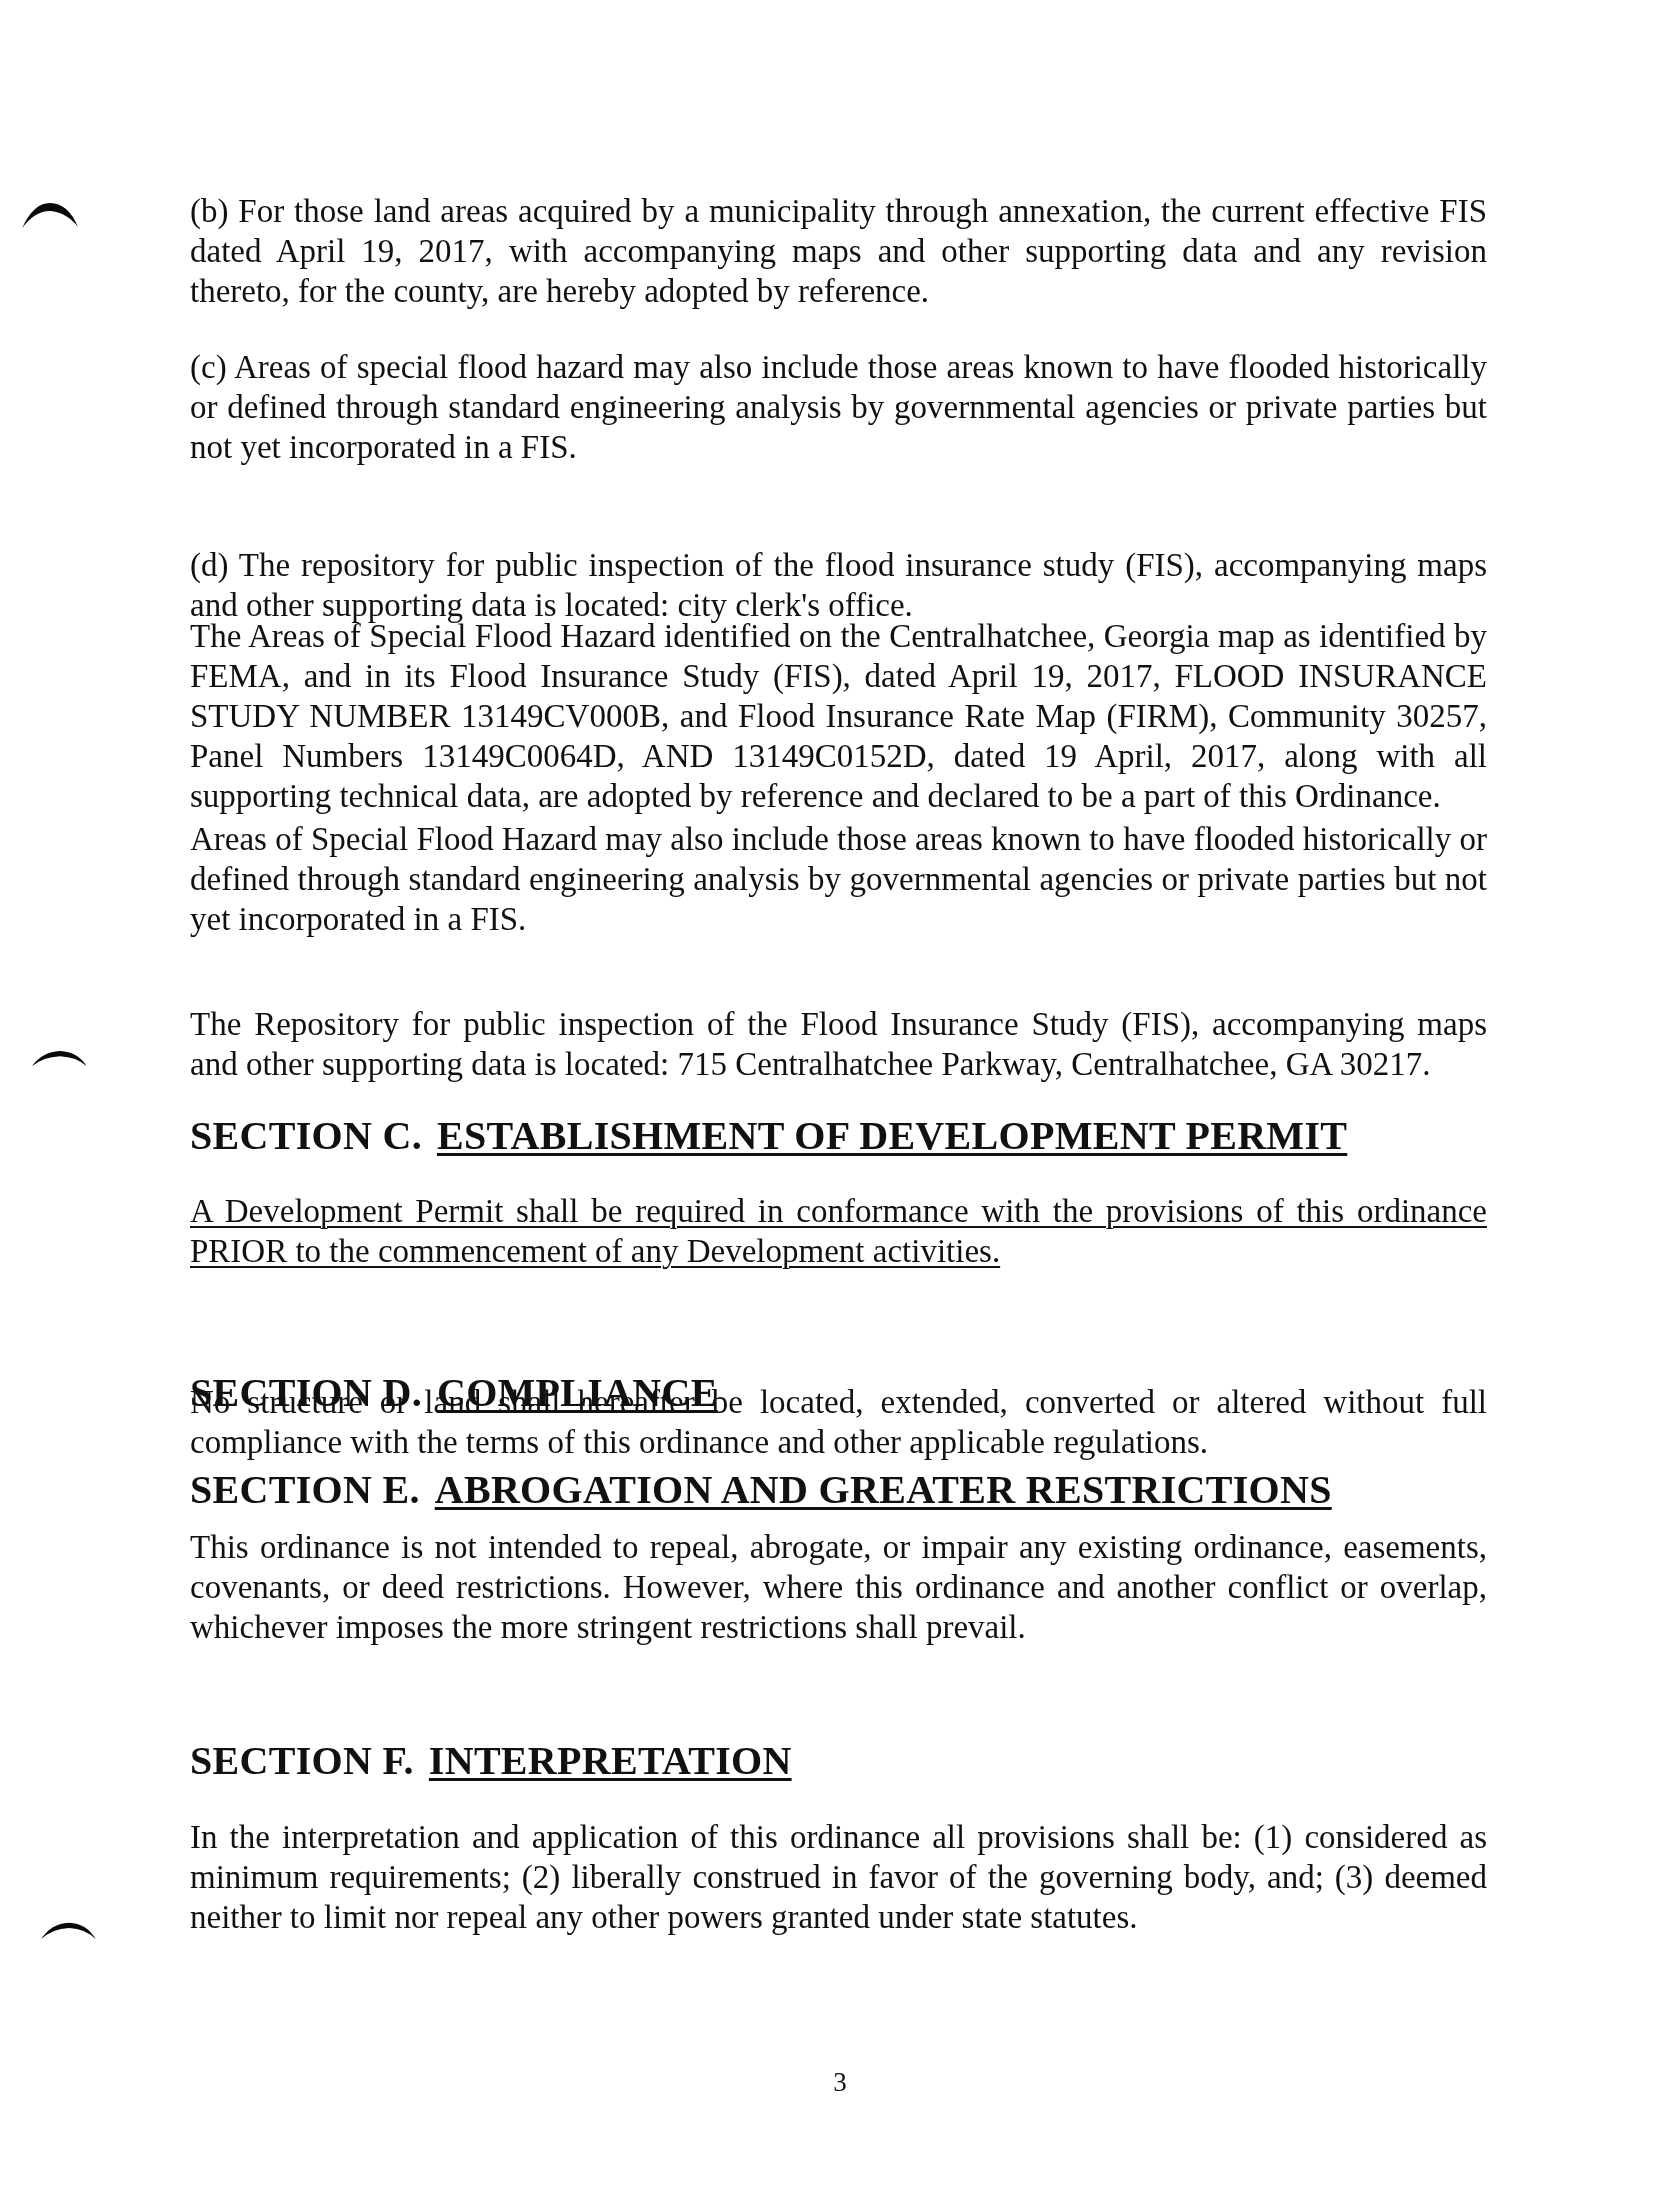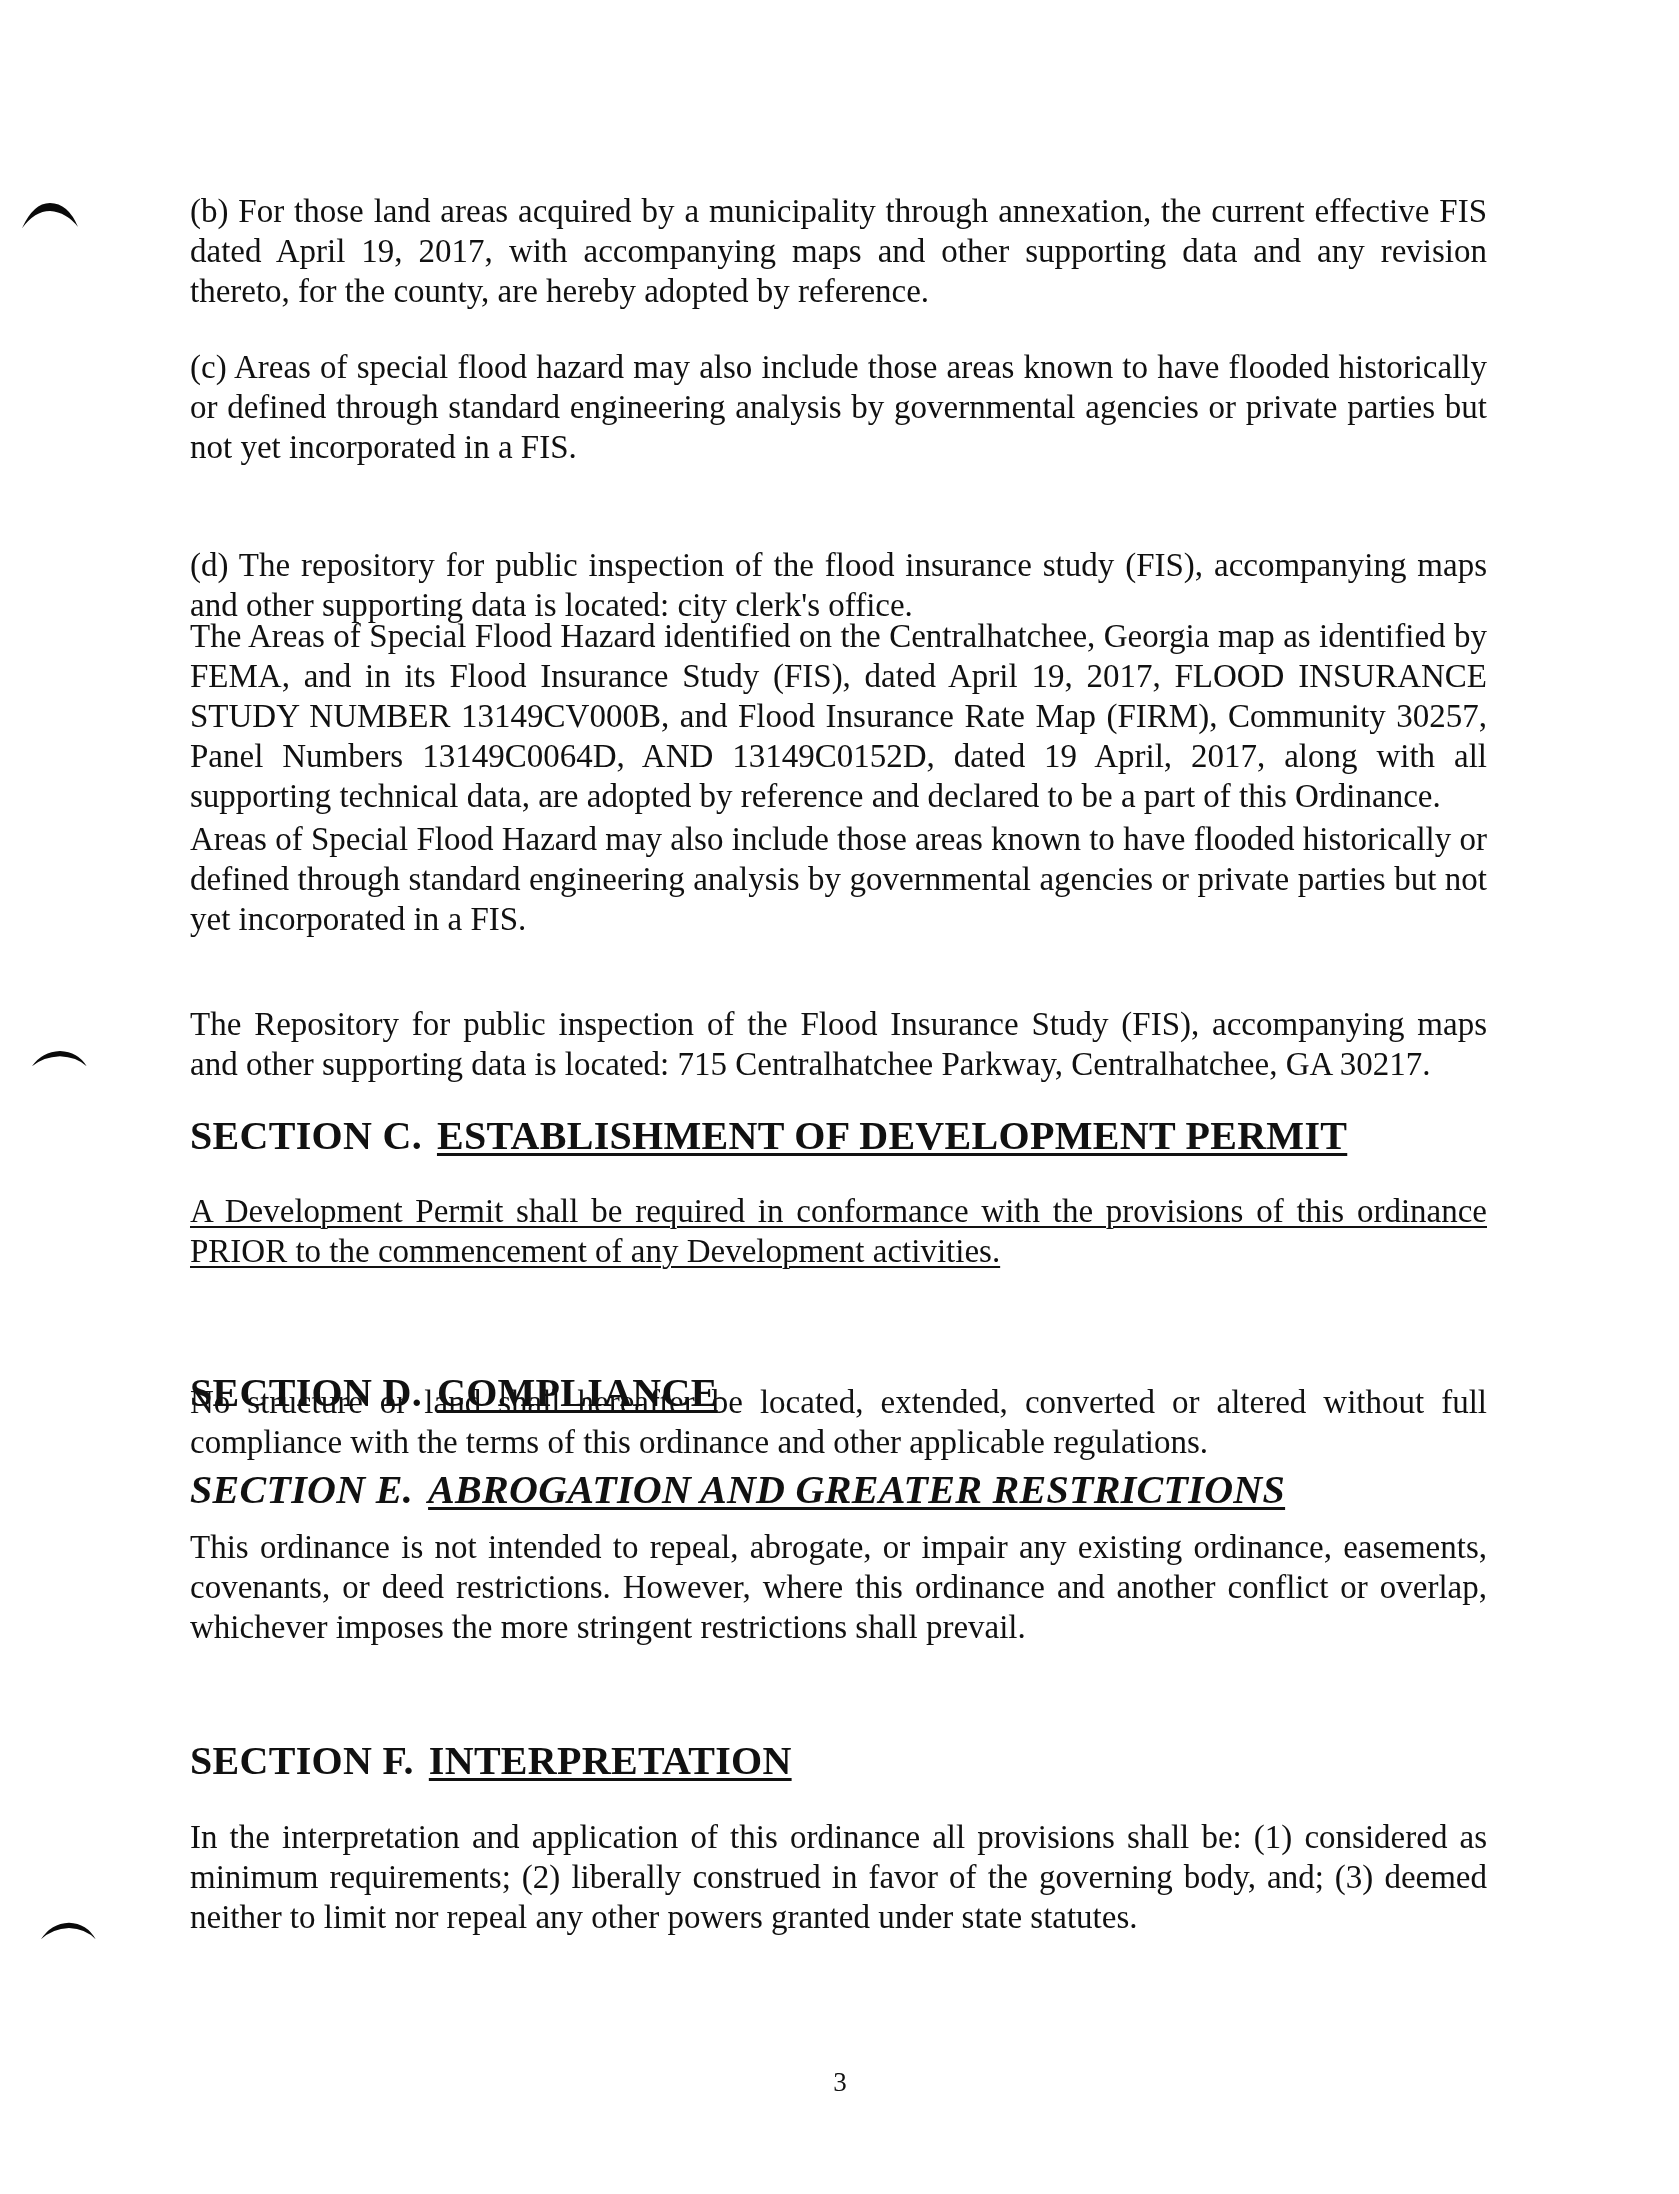--- a/index.html
+++ b/index.html
@@ -112,21 +112,21 @@
     <div class="heading" style="top:926px;">
       <span class="sec-num">SECTION C.</span><span class="sec-title">ESTABLISHMENT OF DEVELOPMENT PERMIT</span>
     </div>
     <p class="para last-left underlined" style="top:1000px;">A Development Permit shall be required in conformance with the provisions of this ordinance PRIOR to the commencement of any Development activities.</p>
 
     <div class="heading" style="top:1183px;">
       <span class="sec-num">SECTION D.</span><span class="sec-title">COMPLIANCE</span>
     </div>
     <p class="para last-left" style="top:1191px;">No structure or land shall hereafter be located, extended, converted or altered without full compliance with the terms of this ordinance and other applicable regulations.</p>
 
-    <div class="heading" style="top:1280px;font-style:italic;">
+    <div class="heading" style="top:1280px;">
       <span class="sec-num">SECTION E.</span><span class="sec-title">ABROGATION AND GREATER RESTRICTIONS</span>
     </div>
     <p class="para last-left" style="top:1336px;">This ordinance is not intended to repeal, abrogate, or impair any existing ordinance, easements, covenants, or deed restrictions.  However, where this ordinance and another conflict or overlap, whichever imposes the more stringent restrictions shall prevail.</p>
 
     <div class="heading" style="top:1551px;">
       <span class="sec-num">SECTION F.</span><span class="sec-title">INTERPRETATION</span>
     </div>
     <p class="para last-left" style="top:1626px;">In the interpretation and application of this ordinance all provisions shall be:  (1) considered as minimum requirements; (2) liberally construed in favor of the governing body, and; (3) deemed neither to limit nor repeal any other powers granted under state statutes.</p>
 
   </div>

